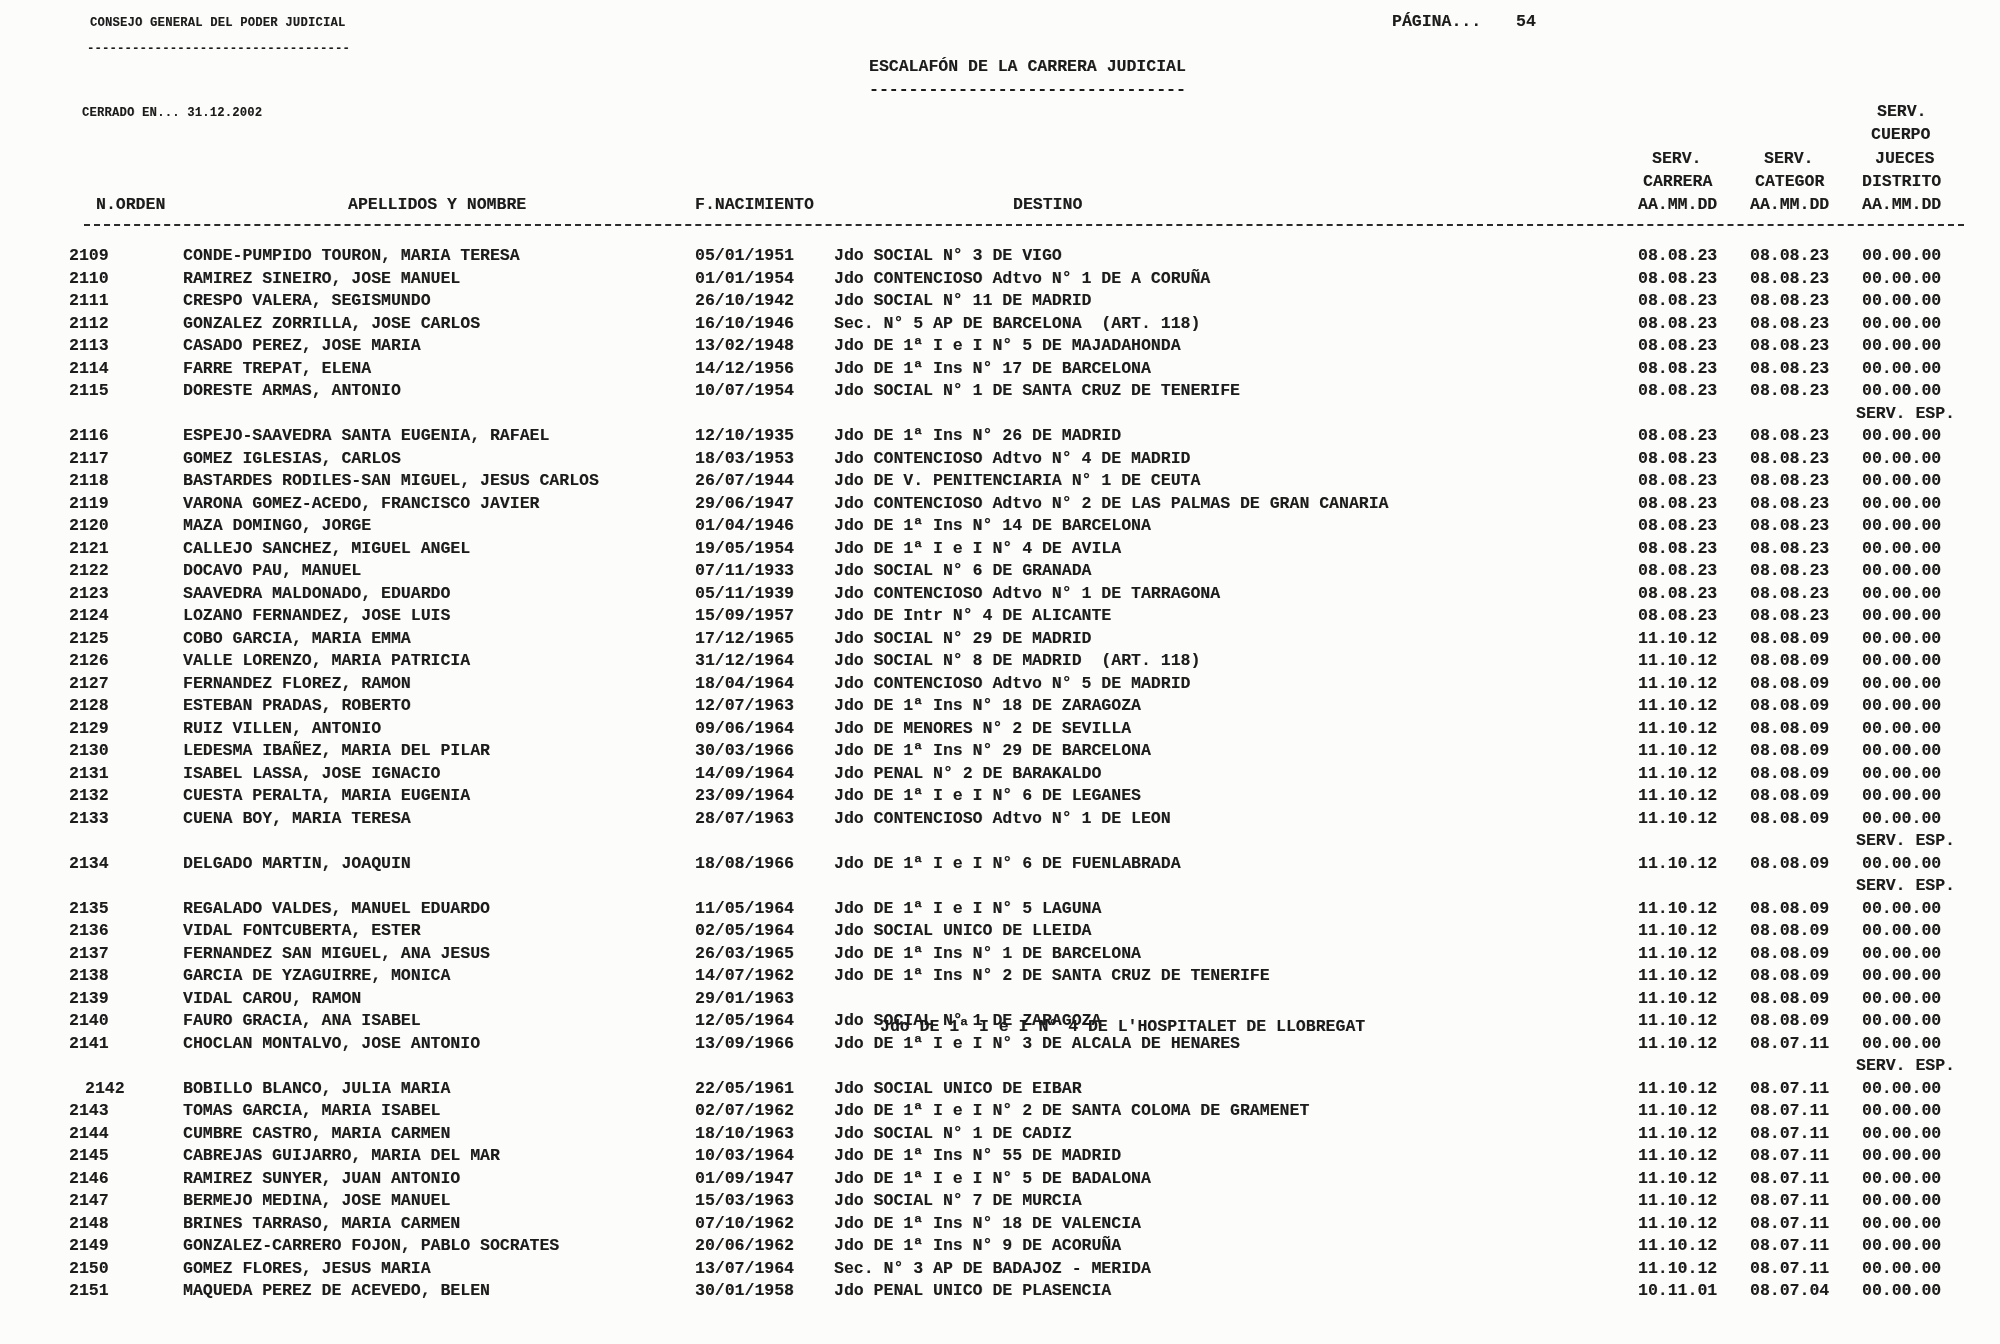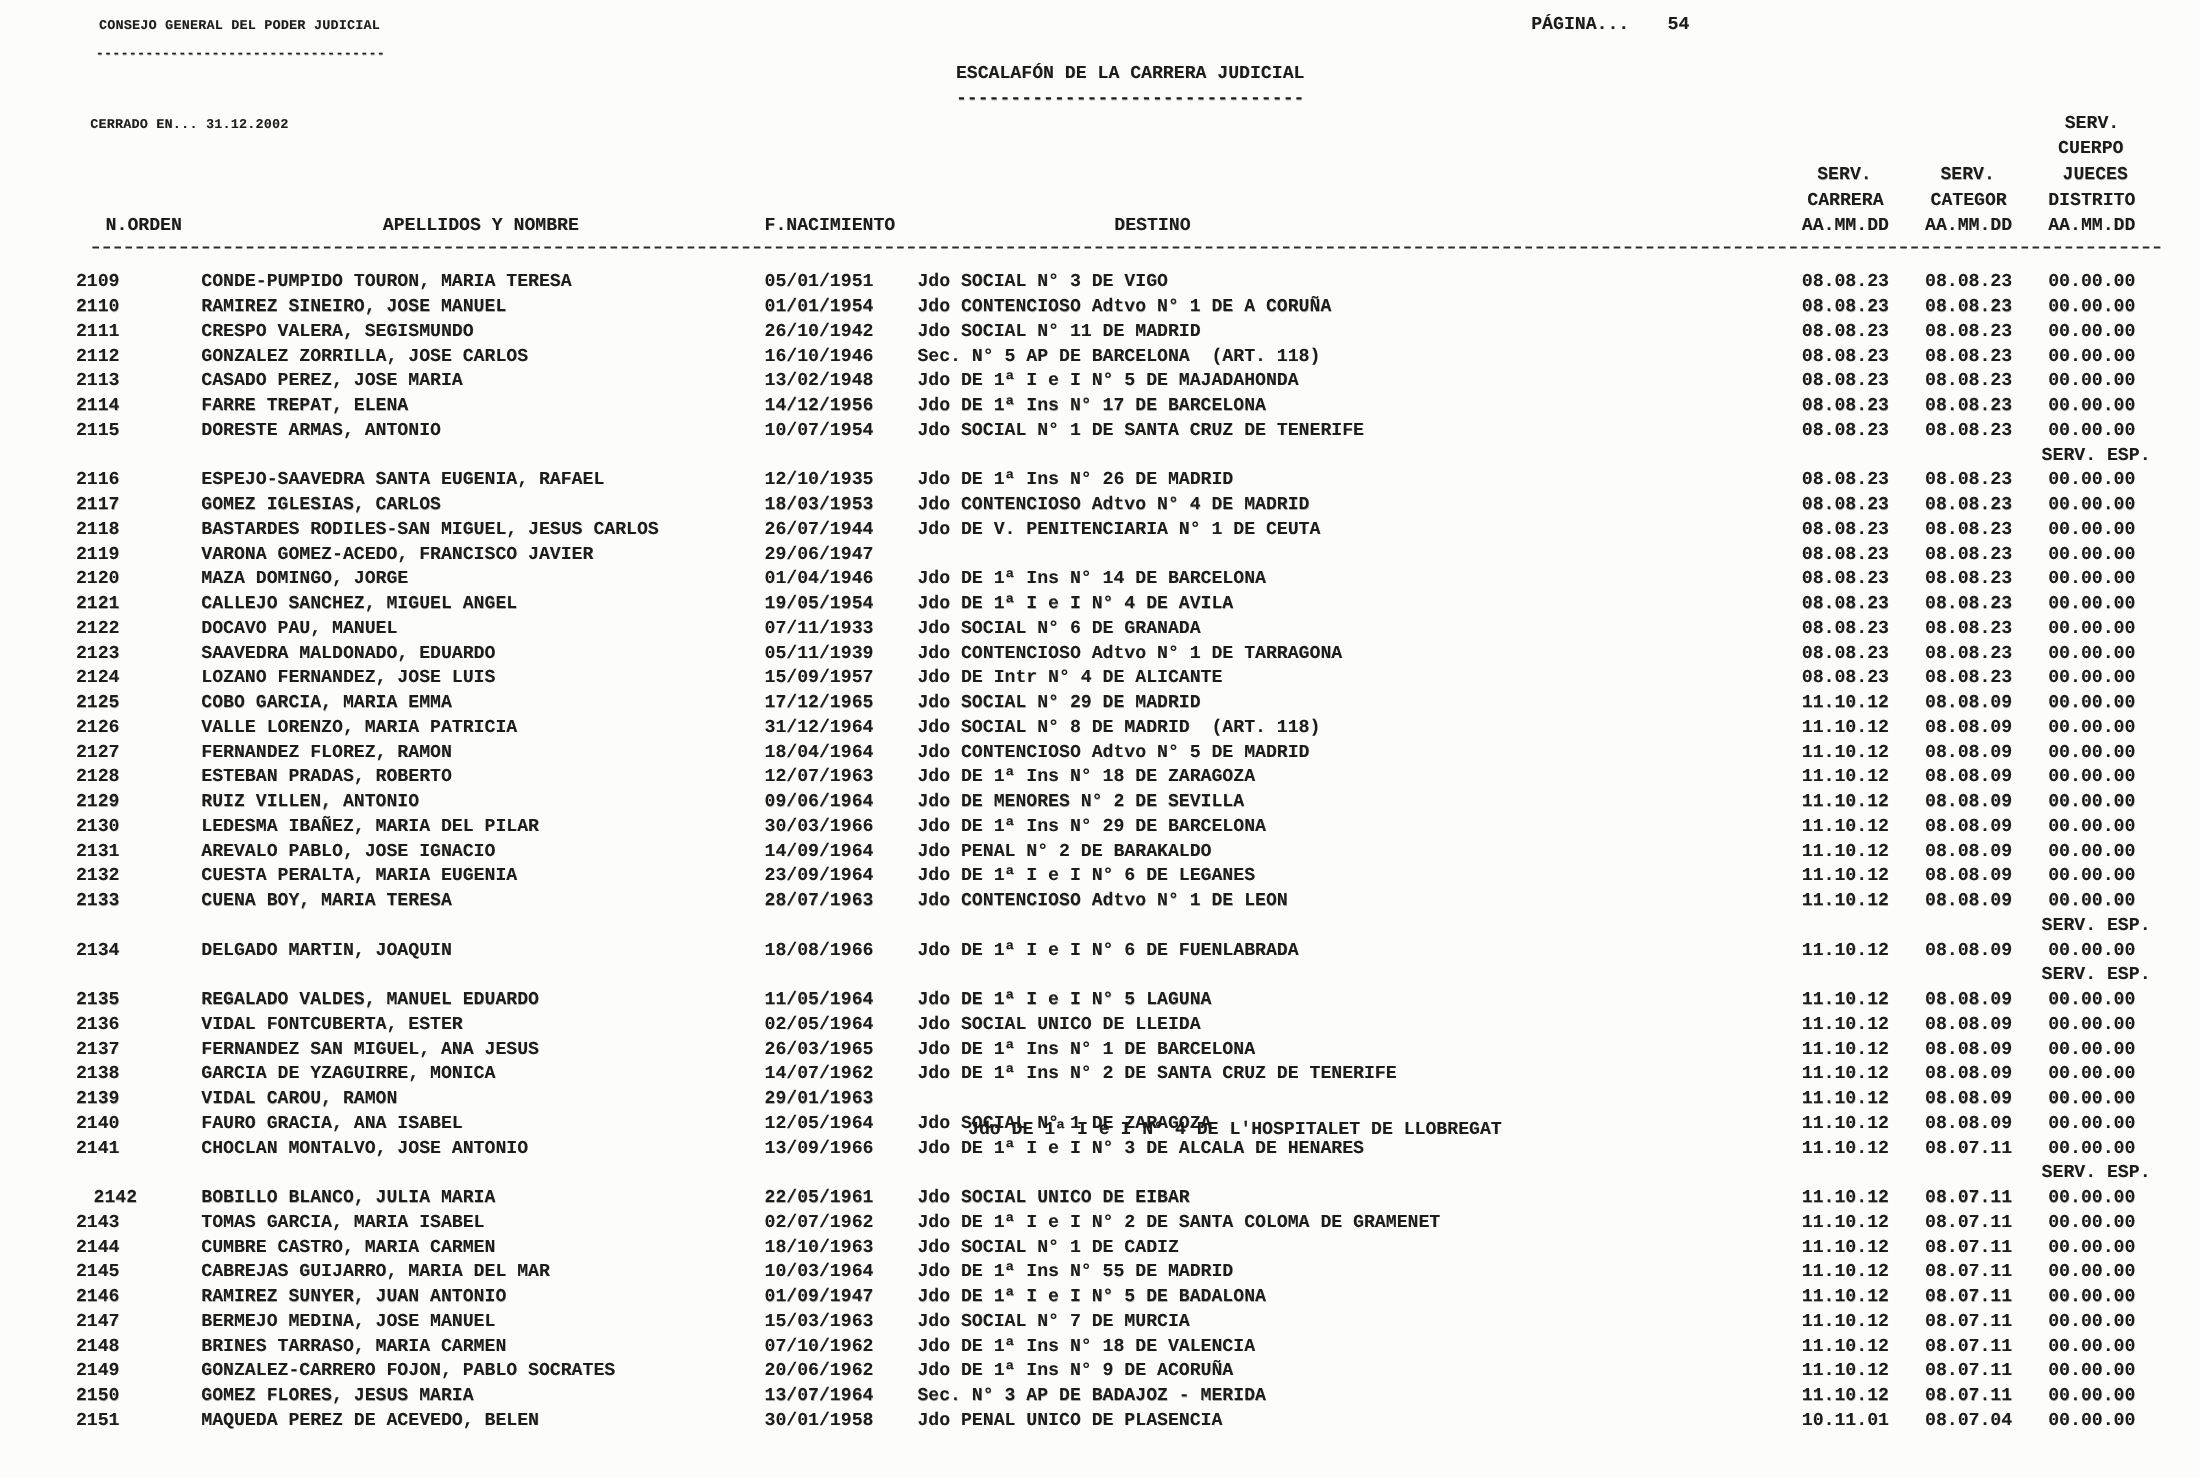--- a/index.html
+++ b/index.html
@@ -170,20 +170,21 @@
         <span class="t" style="left: 695px;">26/07/1944</span>
         <span class="t" style="left: 834px;">Jdo DE V. PENITENCIARIA N° 1 DE CEUTA</span>
         <span class="t" style="left: 1638px;">08.08.23</span>
         <span class="t" style="left: 1750px;">08.08.23</span>
         <span class="t" style="left: 1862px;">00.00.00</span>
       </div>
       <div class="row" style="top: 493.5px;">
         <span class="t" style="left: 69px;">2119</span>
         <span class="t" style="left: 183px;">VARONA GOMEZ-ACEDO, FRANCISCO JAVIER</span>
         <span class="t" style="left: 695px;">29/06/1947</span>
+        <span class="t" style="left: 834px;">Jdo CONTENCIOSO Adtvo N° 2 DE LAS PALMAS DE GRAN CANARIA</span>
         <span class="t" style="left: 1638px;">08.08.23</span>
         <span class="t" style="left: 1750px;">08.08.23</span>
         <span class="t" style="left: 1862px;">00.00.00</span>
       </div>
       <div class="row" style="top: 516px;">
         <span class="t" style="left: 69px; font-family: Liberation Mono, monospace;">2120</span>
         <span class="t" style="left: 183px;">MAZA DOMINGO, JORGE</span>
         <span class="t" style="left: 695px;">01/04/1946</span>
         <span class="t" style="left: 834px;">Jdo DE 1ª Ins N° 14 DE BARCELONA</span>
         <span class="t" style="left: 1638px;">08.08.23</span>
@@ -275,21 +276,21 @@
         <span class="t" style="left: 69px;">2130</span>
         <span class="t" style="left: 183px;">LEDESMA IBAÑEZ, MARIA DEL PILAR</span>
         <span class="t" style="left: 695px;">30/03/1966</span>
         <span class="t" style="left: 834px;">Jdo DE 1ª Ins N° 29 DE BARCELONA</span>
         <span class="t" style="left: 1638px;">11.10.12</span>
         <span class="t" style="left: 1750px;">08.08.09</span>
         <span class="t" style="left: 1862px;">00.00.00</span>
       </div>
       <div class="row" style="top: 763.5px;">
         <span class="t" style="left: 69px;">2131</span>
-        <span class="t" style="left: 183px;">AREVALO PABLO, JOSE IGNACIO</span>
+        <span class="t" style="left: 183px;">ISABEL LASSA, JOSE IGNACIO</span>
         <span class="t" style="left: 695px;">14/09/1964</span>
         <span class="t" style="left: 834px;">Jdo PENAL N° 2 DE BARAKALDO</span>
         <span class="t" style="left: 1638px;">11.10.12</span>
         <span class="t" style="left: 1750px;">08.08.09</span>
         <span class="t" style="left: 1862px;">00.00.00</span>
       </div>
       <div class="row" style="top: 786px;">
         <span class="t" style="left: 69px;">2132</span>
         <span class="t" style="left: 183px;">CUESTA PERALTA, MARIA EUGENIA</span>
         <span class="t" style="left: 695px;">23/09/1964</span>

